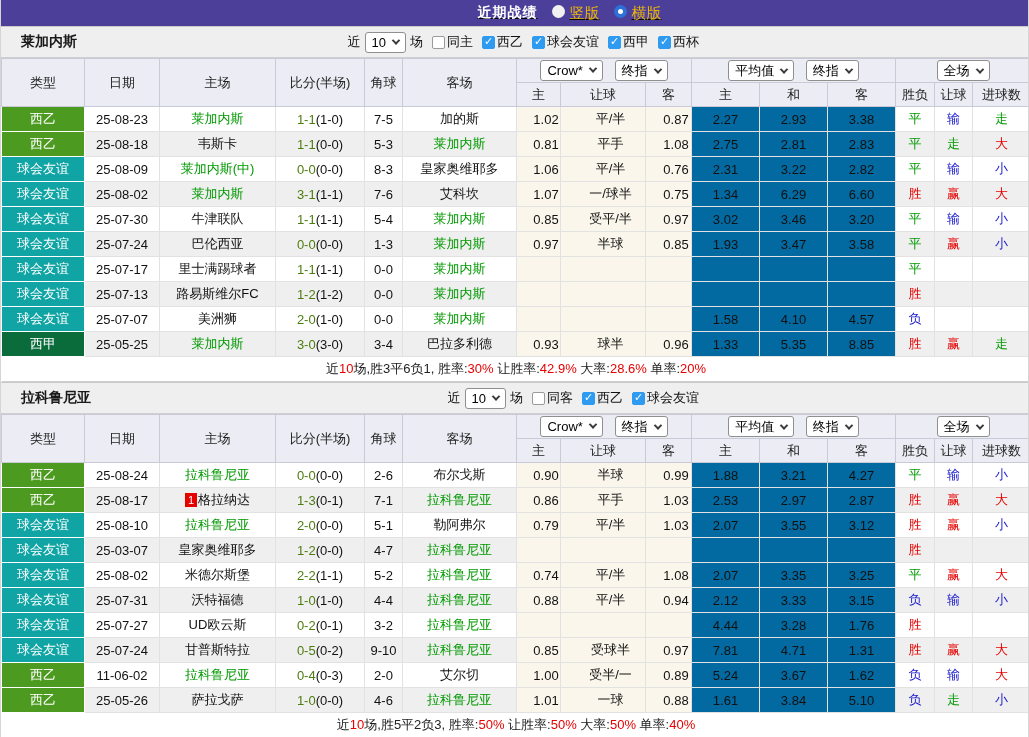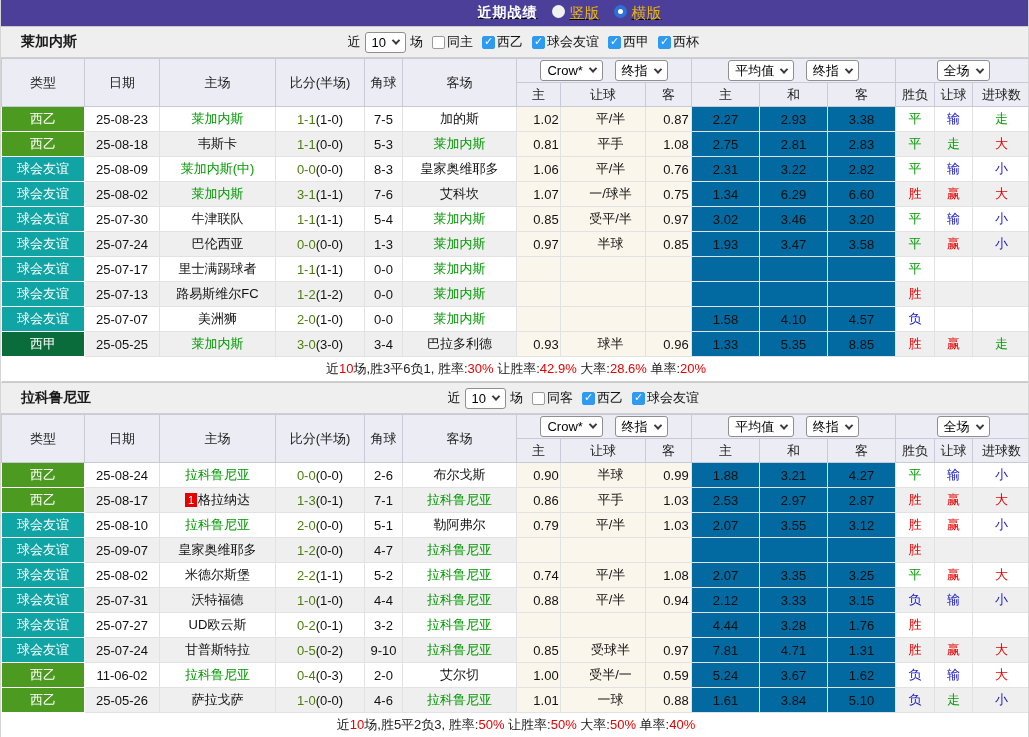--- a/index.html
+++ b/index.html
@@ -455,21 +455,21 @@
             <td class="crow">1.03</td>
             <td class="avg">2.07</td>
             <td class="avg">3.55</td>
             <td class="avg">3.12</td>
             <td class="res-r">胜</td>
             <td class="res-r">赢</td>
             <td class="res-b">小</td>
           </tr>
           <tr class="even">
             <td class="type t-friendly">球会友谊</td>
-            <td>25-09-07</td>
+            <td>25-03-07</td>
             <td class="team"><span>皇家奥维耶多</span></td>
             <td><span class="score">1-2</span><span>(0-0)</span></td>
             <td>4-7</td>
             <td class="team"><span class="focus">拉科鲁尼亚</span></td>
             <td class="crow"></td>
             <td class="crow"></td>
             <td class="crow"></td>
             <td class="avg"></td>
             <td class="avg"></td>
             <td class="avg"></td>
@@ -547,21 +547,21 @@
           </tr>
           <tr class="odd">
             <td class="type t-liga2">西乙</td>
             <td>11-06-02</td>
             <td class="team"><span class="focus">拉科鲁尼亚</span></td>
             <td><span class="score">0-4</span><span>(0-3)</span></td>
             <td>2-0</td>
             <td class="team"><span>艾尔切</span></td>
             <td class="crow">1.00</td>
             <td class="crow">受半/一</td>
-            <td class="crow">0.59</td>
+            <td class="crow">0.89</td>
             <td class="avg">5.24</td>
             <td class="avg">3.67</td>
             <td class="avg">1.62</td>
             <td class="res-b">负</td>
             <td class="res-b">输</td>
             <td class="res-r">大</td>
           </tr>
           <tr class="even">
             <td class="type t-liga2">西乙</td>
             <td>25-05-26</td>

